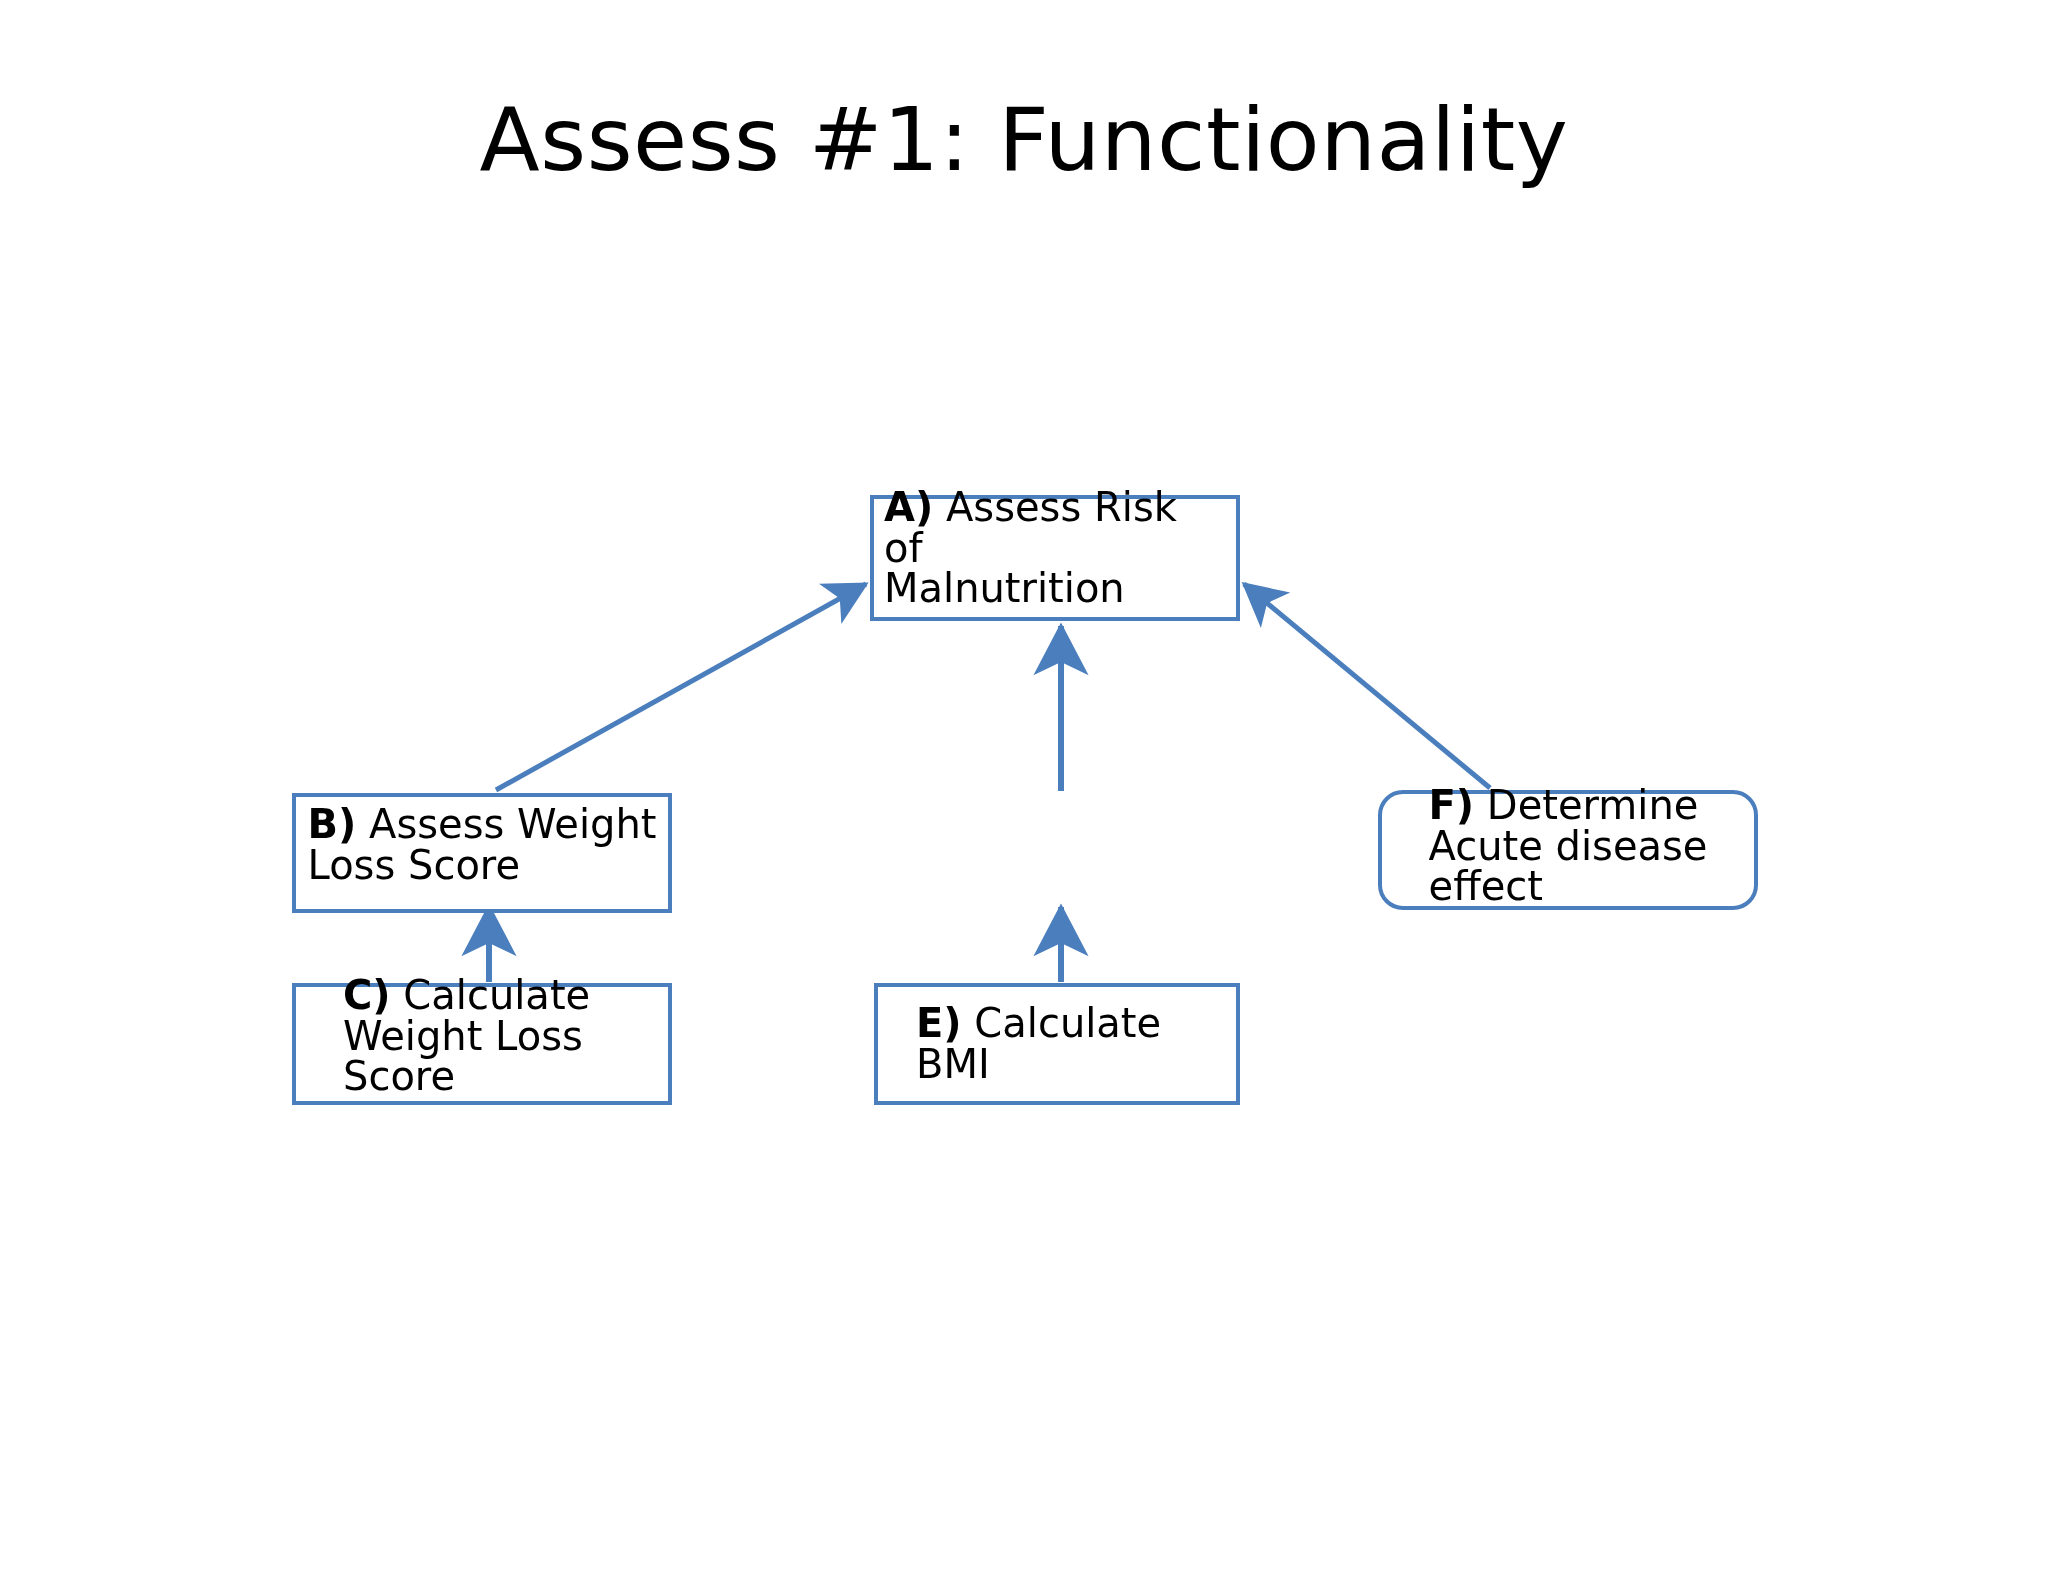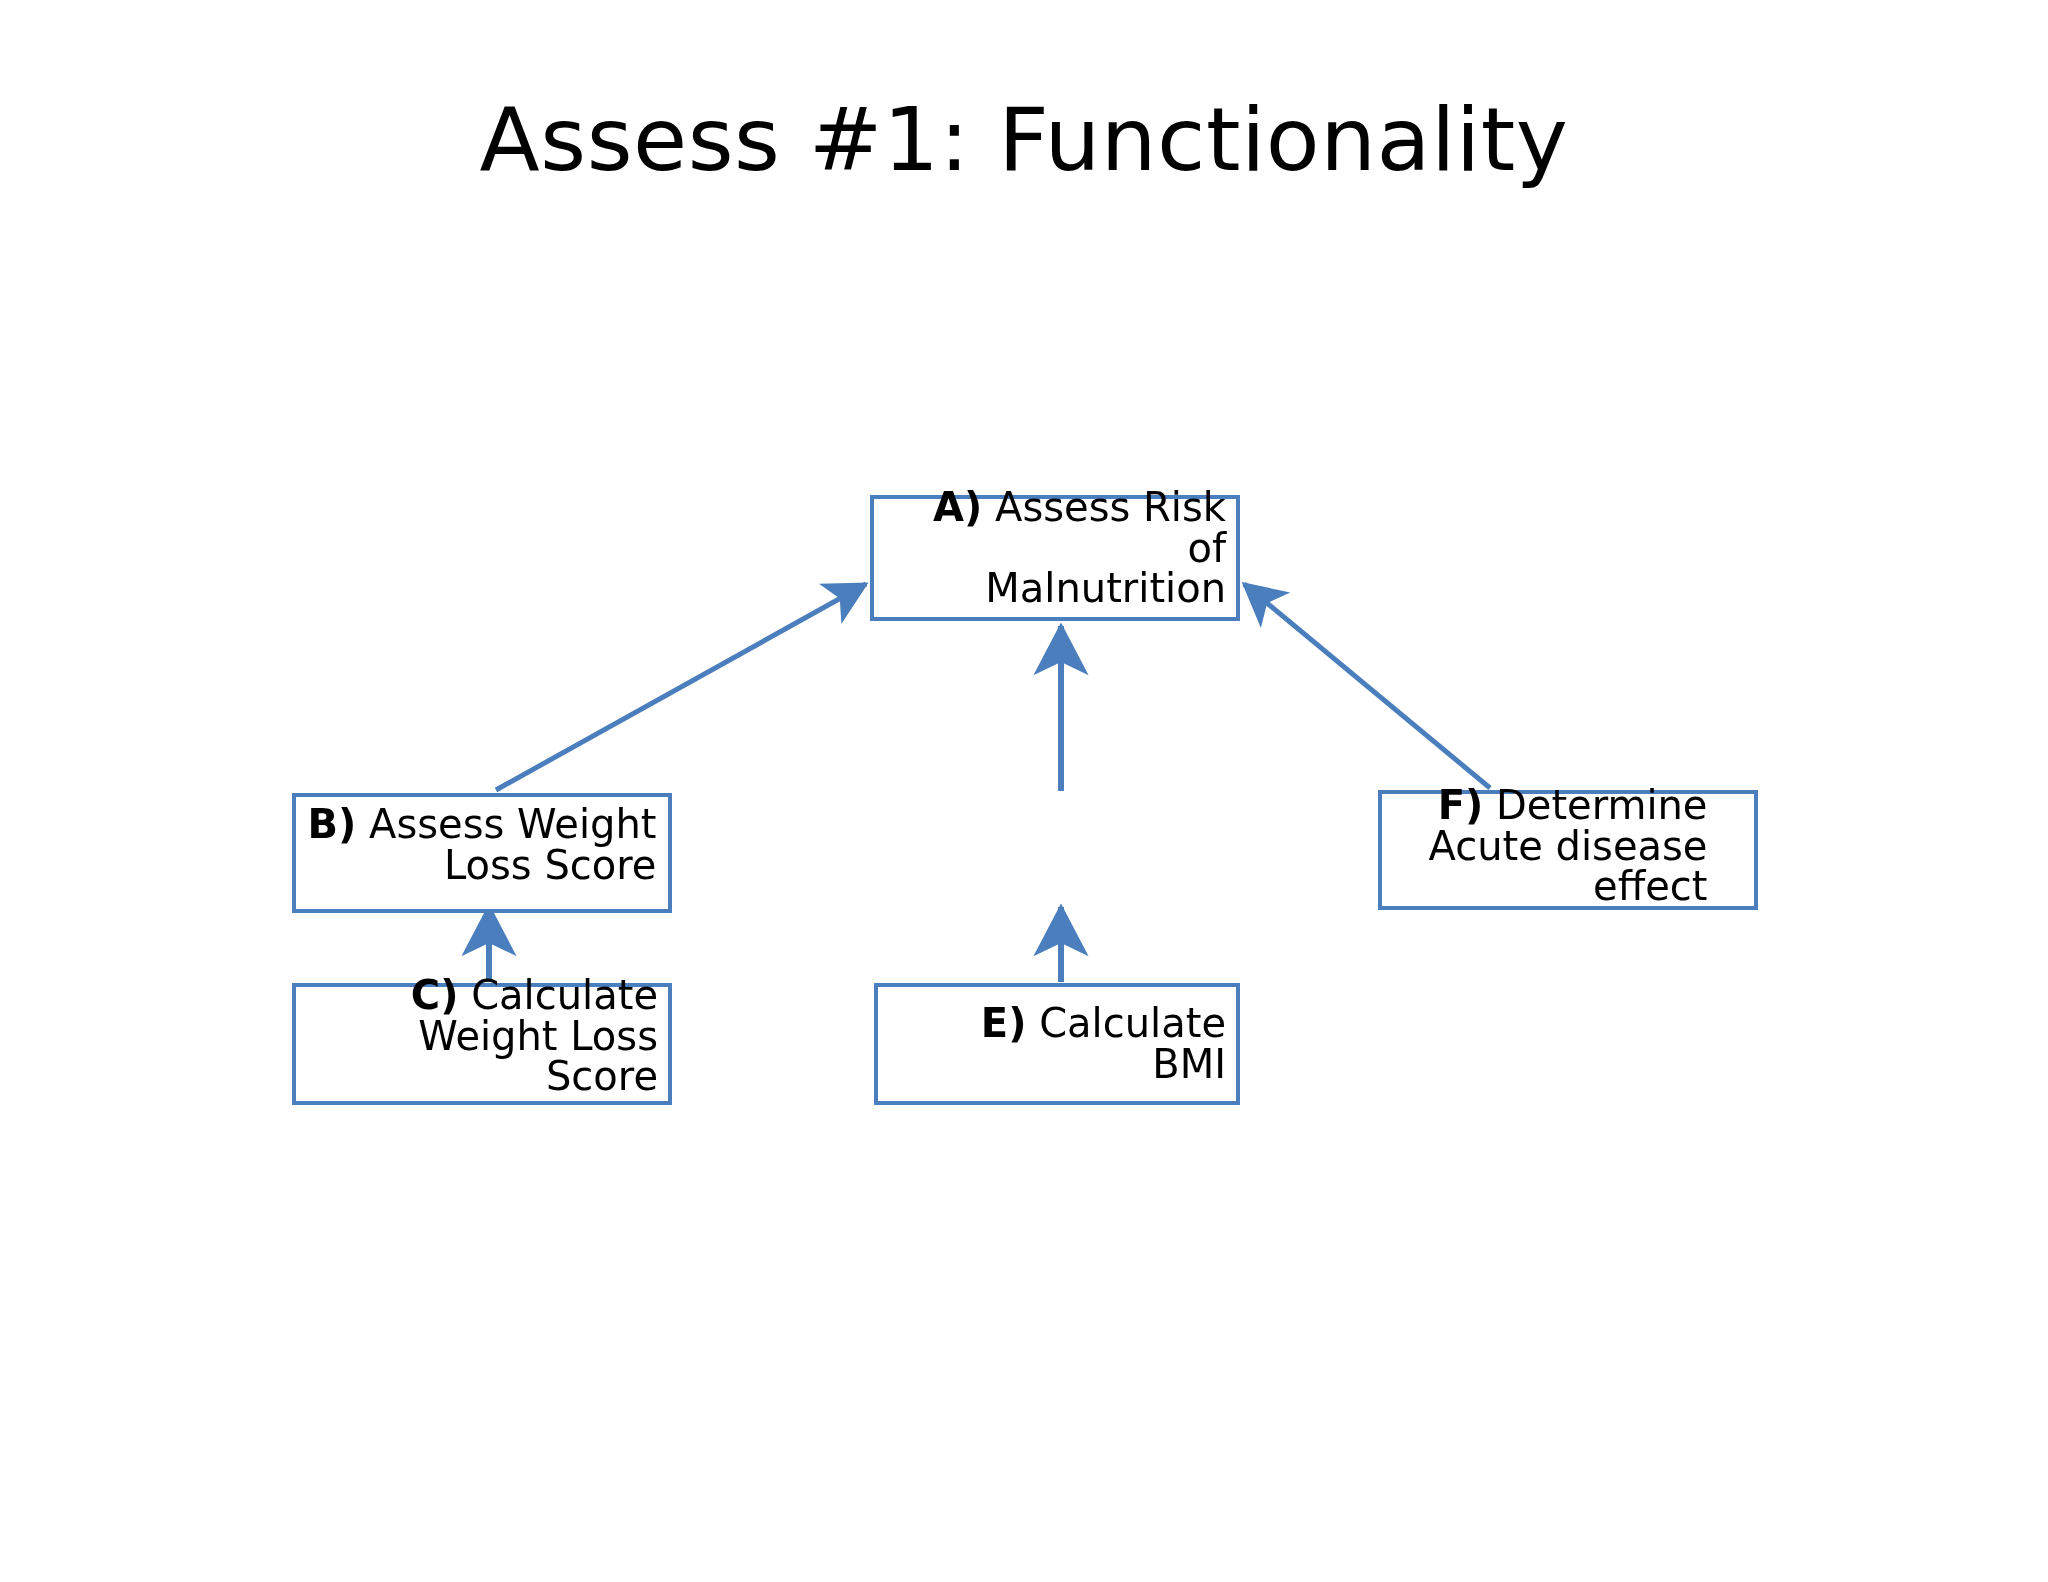--- a/index.html
+++ b/index.html
@@ -39,39 +39,39 @@
     pointer-events: none;
   }
   .node {
     position: absolute;
     box-sizing: border-box;
     background: #ffffff;
     border: 4px solid #4a7ebd;
     display: flex;
     align-items: center;
     justify-content: center;
-    text-align: right;
+    text-align: left;
   }
   .node-label {
     display: block;
     font-size: 40px;
     line-height: 1.02;
     color: #000000;
     padding: 0 10px;
     white-space: pre-line;
   }
   .node-label b {
     font-weight: 700;
   }
   .node-a  { left: 870px;  top: 495px; width: 370px; height: 126px; }
   .node-b  { left: 292px;  top: 793px; width: 380px; height: 120px; }
   .node-c  { left: 292px;  top: 983px; width: 380px; height: 122px; }
   .node-d  { left: 874px;  top: 793px; width: 366px; height: 120px; }
   .node-e  { left: 874px;  top: 983px; width: 366px; height: 122px; padding-left: 28px; }
-  .node-f  { left: 1378px; top: 790px; width: 380px; height: 120px; }
+  .node-f  { left: 1378px; top: 790px; width: 380px; height: 120px; border-radius: 25px; }
   .node-a .node-label { position: relative; top: -10px; }
   .node-b .node-label { position: relative; top: -8px; }
   .node-c .node-label { position: relative; top: -8px; margin-left: 37px; }
   .node-f .node-label { position: relative; top: -4px; }
 </style>
 </head>
 <body>
 
 <div id="slide">
 

